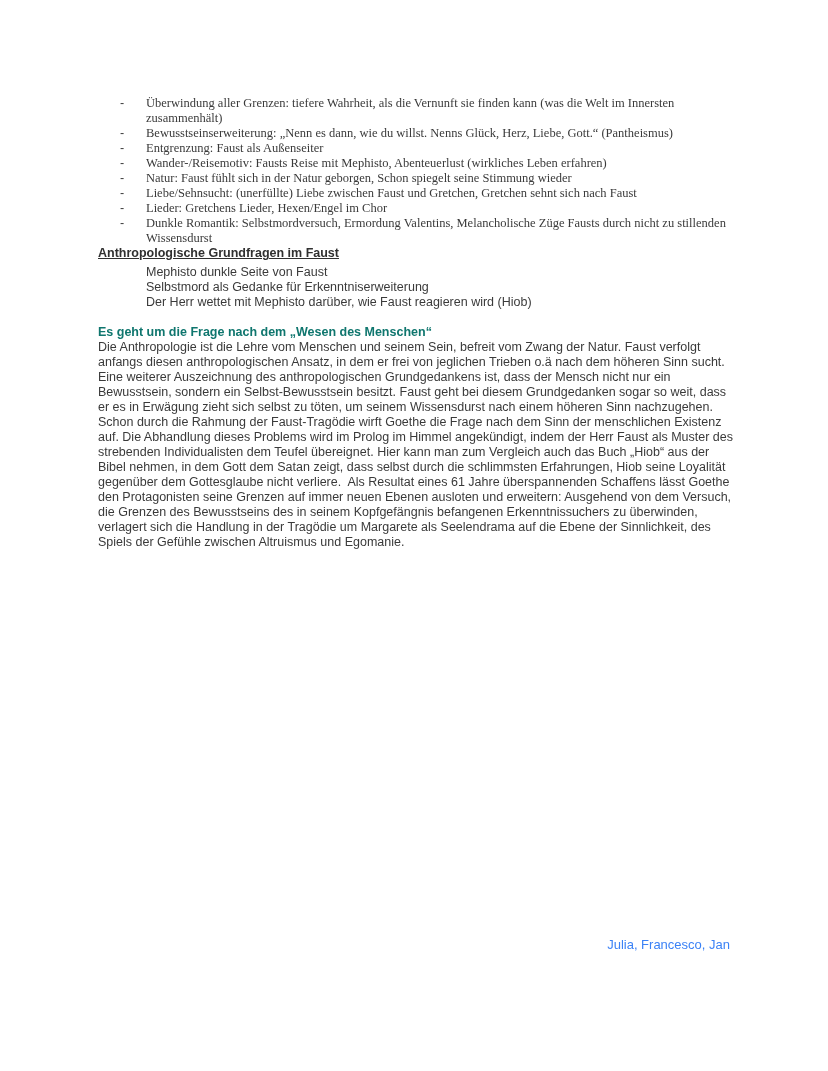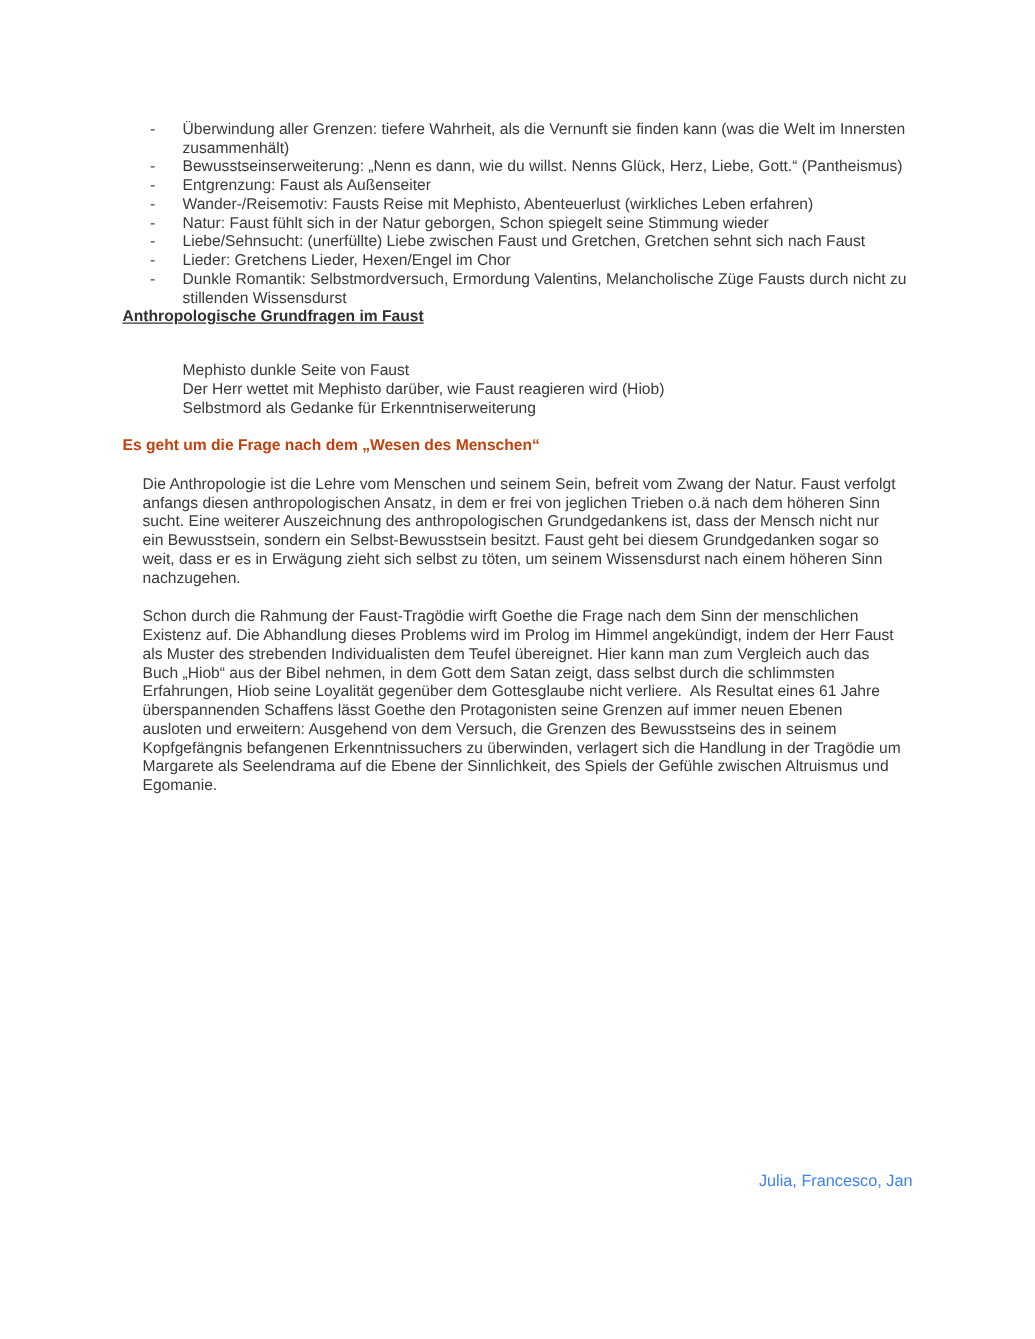--- a/index.html
+++ b/index.html
@@ -27,35 +27,36 @@
   .bullets { margin: 0; }
   .bullet-row { display: flex; align-items: flex-start; }
   .bullet-marker {
     flex: 0 0 48px;
     box-sizing: border-box;
     padding-left: 22px;
   }
   .bullet-text {
     flex: 1 1 auto;
     white-space: pre-wrap;
+    font-family: Liberation Serif, serif;
   }
   .section-heading {
     font-weight: bold;
     text-decoration: underline;
     color: #303030;
   }
-  .notes { margin-top: 28px; }
+  .notes { margin-top: 4px; }
   .note-line { padding-left: 48px; }
   .lead {
     margin-top: 15px;
     font-weight: bold;
-    color: #c2410c;
+    color: #0f766e;
   }
   .para {
-    margin: 16px;
+    margin: 0;
     white-space: pre-wrap;
   }
   .signature {
     position: absolute;
     top: 937px;
     right: 98px;
     font-size: 13px;
     line-height: 16px;
     color: #3b82f6;
   }
@@ -98,22 +99,22 @@
       <div class="bullet-row">
         <span class="bullet-marker">-</span>
         <span class="bullet-text">Dunkle Romantik: Selbstmordversuch, Ermordung Valentins, Melancholische Züge Fausts durch nicht zu stillenden Wissensdurst</span>
       </div>
     </div>
 
     <div class="section-heading">Anthropologische Grundfragen im Faust</div>
 
     <div class="notes">
       <div class="note-line">Mephisto dunkle Seite von Faust</div>
+      <div class="note-line">Selbstmord als Gedanke für Erkenntniserweiterung</div>
       <div class="note-line">Der Herr wettet mit Mephisto darüber, wie Faust reagieren wird (Hiob)</div>
-      <div class="note-line">Selbstmord als Gedanke für Erkenntniserweiterung</div>
     </div>
 
     <div class="lead">Es geht um die Frage nach dem „Wesen des Menschen“</div>
     <p class="para">Die Anthropologie ist die Lehre vom Menschen und seinem Sein, befreit vom Zwang der Natur. Faust verfolgt anfangs diesen anthropologischen Ansatz, in dem er frei von jeglichen Trieben o.ä nach dem höheren Sinn sucht. Eine weiterer Auszeichnung des anthropologischen Grundgedankens ist, dass der Mensch nicht nur ein Bewusstsein, sondern ein Selbst-Bewusstsein besitzt. Faust geht bei diesem Grundgedanken sogar so weit, dass er es in Erwägung zieht sich selbst zu töten, um seinem Wissensdurst nach einem höheren Sinn nachzugehen.</p>
     <p class="para">Schon durch die Rahmung der Faust-Tragödie wirft Goethe die Frage nach dem Sinn der menschlichen Existenz auf. Die Abhandlung dieses Problems wird im Prolog im Himmel angekündigt, indem der Herr Faust als Muster des strebenden Individualisten dem Teufel übereignet. Hier kann man zum Vergleich auch das Buch „Hiob“ aus der Bibel nehmen, in dem Gott dem Satan zeigt, dass selbst durch die schlimmsten Erfahrungen, Hiob seine Loyalität gegenüber dem Gottesglaube nicht verliere.  Als Resultat eines 61 Jahre überspannenden Schaffens lässt Goethe den Protagonisten seine Grenzen auf immer neuen Ebenen ausloten und erweitern: Ausgehend von dem Versuch, die Grenzen des Bewusstseins des in seinem Kopfgefängnis befangenen Erkenntnissuchers zu überwinden, verlagert sich die Handlung in der Tragödie um Margarete als Seelendrama auf die Ebene der Sinnlichkeit, des Spiels der Gefühle zwischen Altruismus und Egomanie.</p>
 
   </div>
 
   <div class="signature">Julia, Francesco, Jan</div>
 </div>

